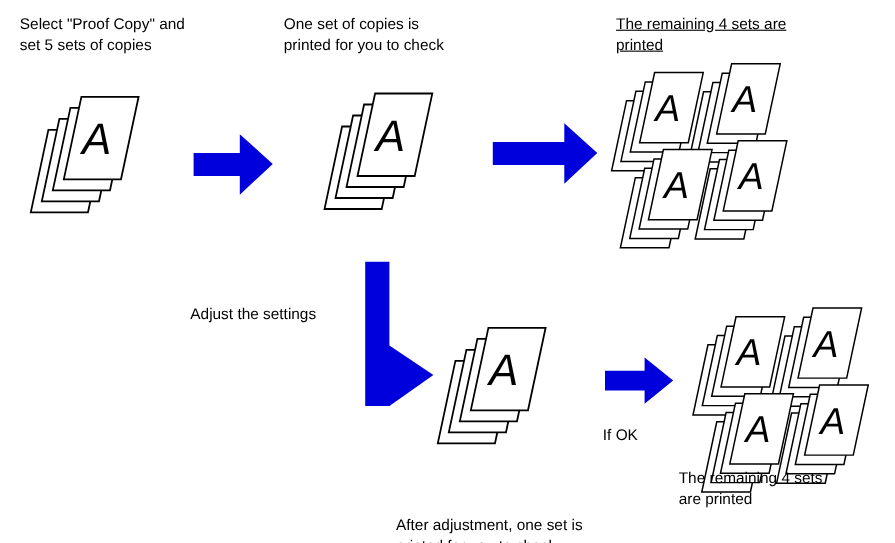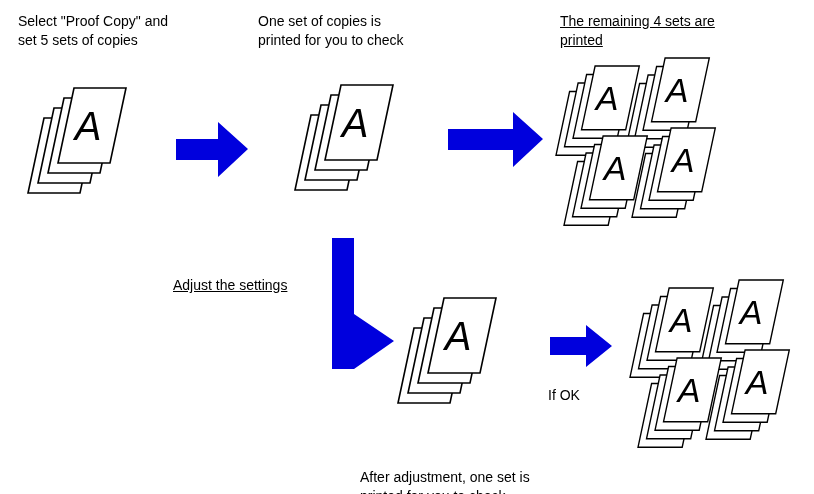--- a/index.html
+++ b/index.html
@@ -65,21 +65,23 @@
 
   <div class="label" style="left:18px;top:12px;width:190px;">Select "Proof Copy" and
 set 5 sets of copies</div>
 
   <div class="label" style="left:258px;top:12px;width:200px;">One set of copies is
 printed for you to check</div>
 
   <div class="label" style="left:560px;top:12px;width:210px;text-decoration:underline;">The remaining 4 sets are
 printed</div>
 
-  <div class="label" style="left:173px;top:276px;width:180px;text-decoration:underline;">Adjust the settings</div>
+  <div class="label" style="left:173px;top:276px;width:180px;">Adjust the settings</div>
 
   <div class="label" style="left:360px;top:425px;width:220px;margin-top:43px;">After adjustment, one set is
 printed for you to check</div>
 
   <div class="label" style="left:548px;top:386px;width:70px;">If OK</div>
 
+  <div class="label" style="left:617px;top:425px;width:190px;">The remaining 4 sets
+are printed</div>
 
 </div>
 
 </body></html>

